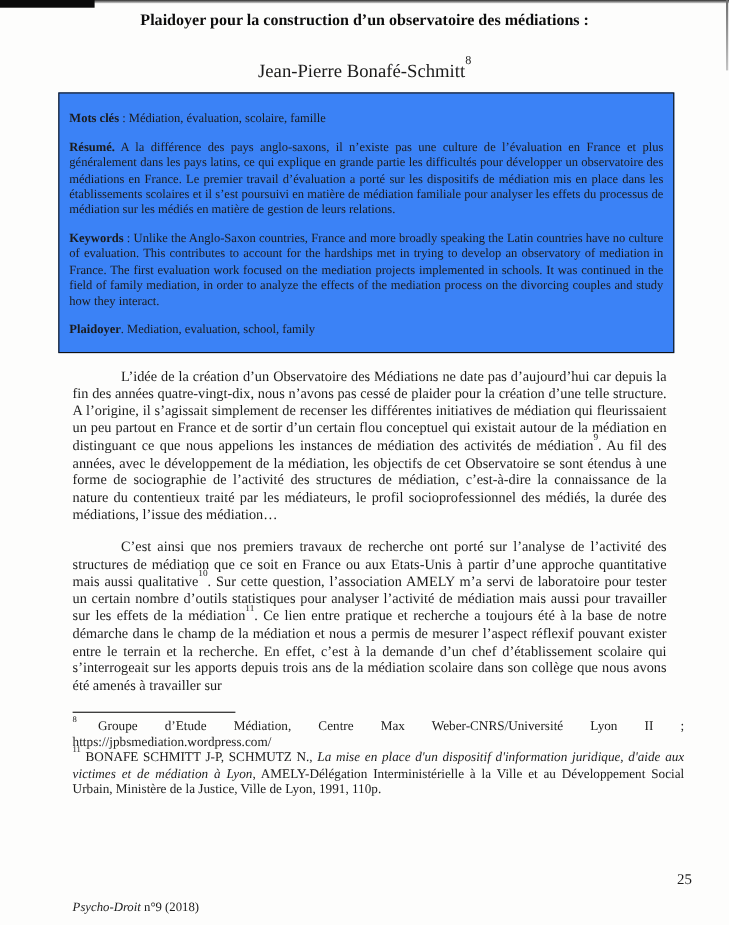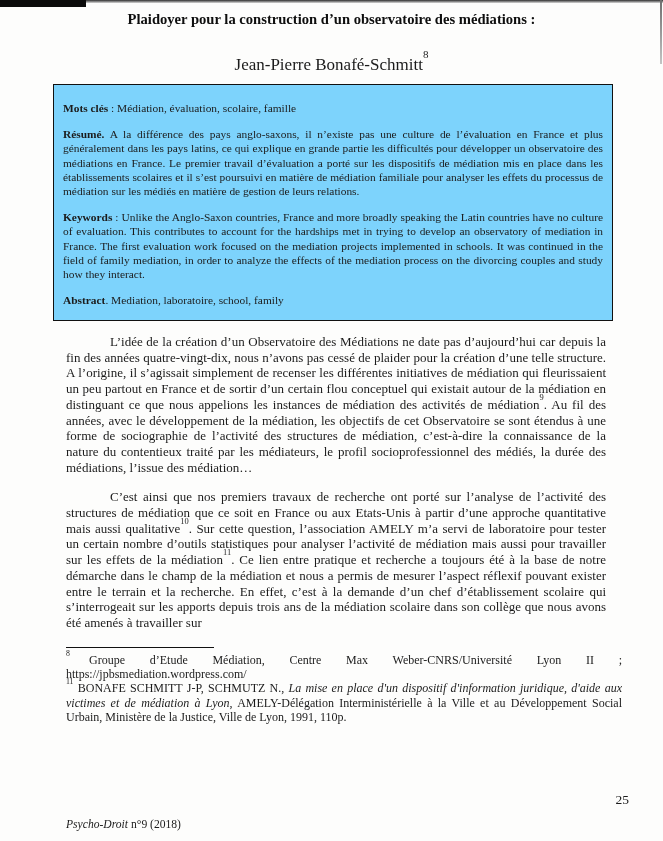--- a/index.html
+++ b/index.html
@@ -47,21 +47,21 @@
     position: absolute; top: 55px; left: 0;
     width: 100%; text-align: center;
     font-size: 17px;
   }
 
   .abstract-box {
     position: absolute; top: 84px; left: 53px;
     width: 560px; box-sizing: border-box;
     border: 1.5px solid #111;
     padding: 16px 9px 1px 9px;
-    background: #7dd3fc;
+    background: #3b82f6;
   }
   .box-p {
     font-size: 11.4px; line-height: 14.2px;
     text-align: justify; margin: 0 0 12px 0;
   }
 
   .body-text {
     position: absolute; top: 334px; left: 66px;
     width: 556px;
   }
@@ -107,21 +107,21 @@
   <h1 class="title">
     <span>Plaidoyer pour la construction d’un observatoire des médiations :</span>
   </h1>
 
   <div class="author"><span>Jean-Pierre Bonafé-Schmitt</span><sup>8</sup></div>
 
   <div class="abstract-box">
     <p class="box-p"><b>Mots clés</b><span> : Médiation, évaluation, scolaire, famille</span></p>
     <p class="box-p"><b>Résumé.</b><span> A la différence des pays anglo-saxons, il n’existe pas une culture de l’évaluation en France et plus généralement dans les pays latins, ce qui explique en grande partie les difficultés pour développer un observatoire des médiations en France. Le premier travail d’évaluation a porté sur les dispositifs de médiation mis en place dans les établissements scolaires et il s’est poursuivi en matière de médiation familiale pour analyser les effets du processus de médiation sur les médiés en matière de gestion de leurs relations.</span></p>
     <p class="box-p"><b>Keywords</b><span> : Unlike the Anglo-Saxon countries, France and more broadly speaking the Latin countries have no culture of evaluation. This contributes to account for the hardships met in trying to develop an observatory of mediation in France. The first evaluation work focused on the mediation projects implemented in schools. It was continued in the field of family mediation, in order to analyze the effects of the mediation process on the divorcing couples and study how they interact.</span></p>
-    <p class="box-p"><b>Abstract</b><span>. Mediation, laboratoire, school, family</span></p>
+    <p class="box-p"><b>Plaidoyer</b><span>. Mediation, evaluation, school, family</span></p>
   </div>
 
   <div class="body-text">
     <p class="para"><span>L’idée de la création d’un Observatoire des Médiations ne date pas d’aujourd’hui car depuis la fin des années quatre-vingt-dix, nous n’avons pas cessé de plaider pour la création d’une telle structure. A l’origine, il s’agissait simplement de recenser les différentes initiatives de médiation qui fleurissaient un peu partout en France et de sortir d’un certain flou conceptuel qui existait autour de la médiation en distinguant ce que nous appelions les instances de médiation des activités de médiation</span><sup>9</sup><span>. Au fil des années, avec le développement de la médiation, les objectifs de cet Observatoire se sont étendus à une forme de sociographie de l’activité des structures de médiation, c’est-à-dire la connaissance de la nature du contentieux traité par les médiateurs, le profil socioprofessionnel des médiés, la durée des médiations, l’issue des médiation…</span></p>
     <p class="para"><span>C’est ainsi que nos premiers travaux de recherche ont porté sur l’analyse de l’activité des structures de médiation que ce soit en France ou aux Etats-Unis à partir d’une approche quantitative mais aussi qualitative</span><sup>10</sup><span>. Sur cette question, l’association AMELY m’a servi de laboratoire pour tester un certain nombre d’outils statistiques pour analyser l’activité de médiation mais aussi pour travailler sur les effets de la médiation</span><sup>11</sup><span>. Ce lien entre pratique et recherche a toujours été à la base de notre démarche dans le champ de la médiation et nous a permis de mesurer l’aspect réflexif pouvant exister entre le terrain et la recherche. En effet, c’est à la demande d’un chef d’établissement scolaire qui s’interrogeait sur les apports depuis trois ans de la médiation scolaire dans son collège que nous avons été amenés à travailler sur</span></p>
   </div>
 
   <div class="fn-rule"></div>
   <div class="footnotes" id="footnotes">
       <p class="fn"><sup>8</sup> <span class="jw">Groupe d’Etude Médiation, Centre Max Weber-CNRS/Université Lyon II ;</span><span> https://jpbsmediation.wordpress.com/</span></p>

